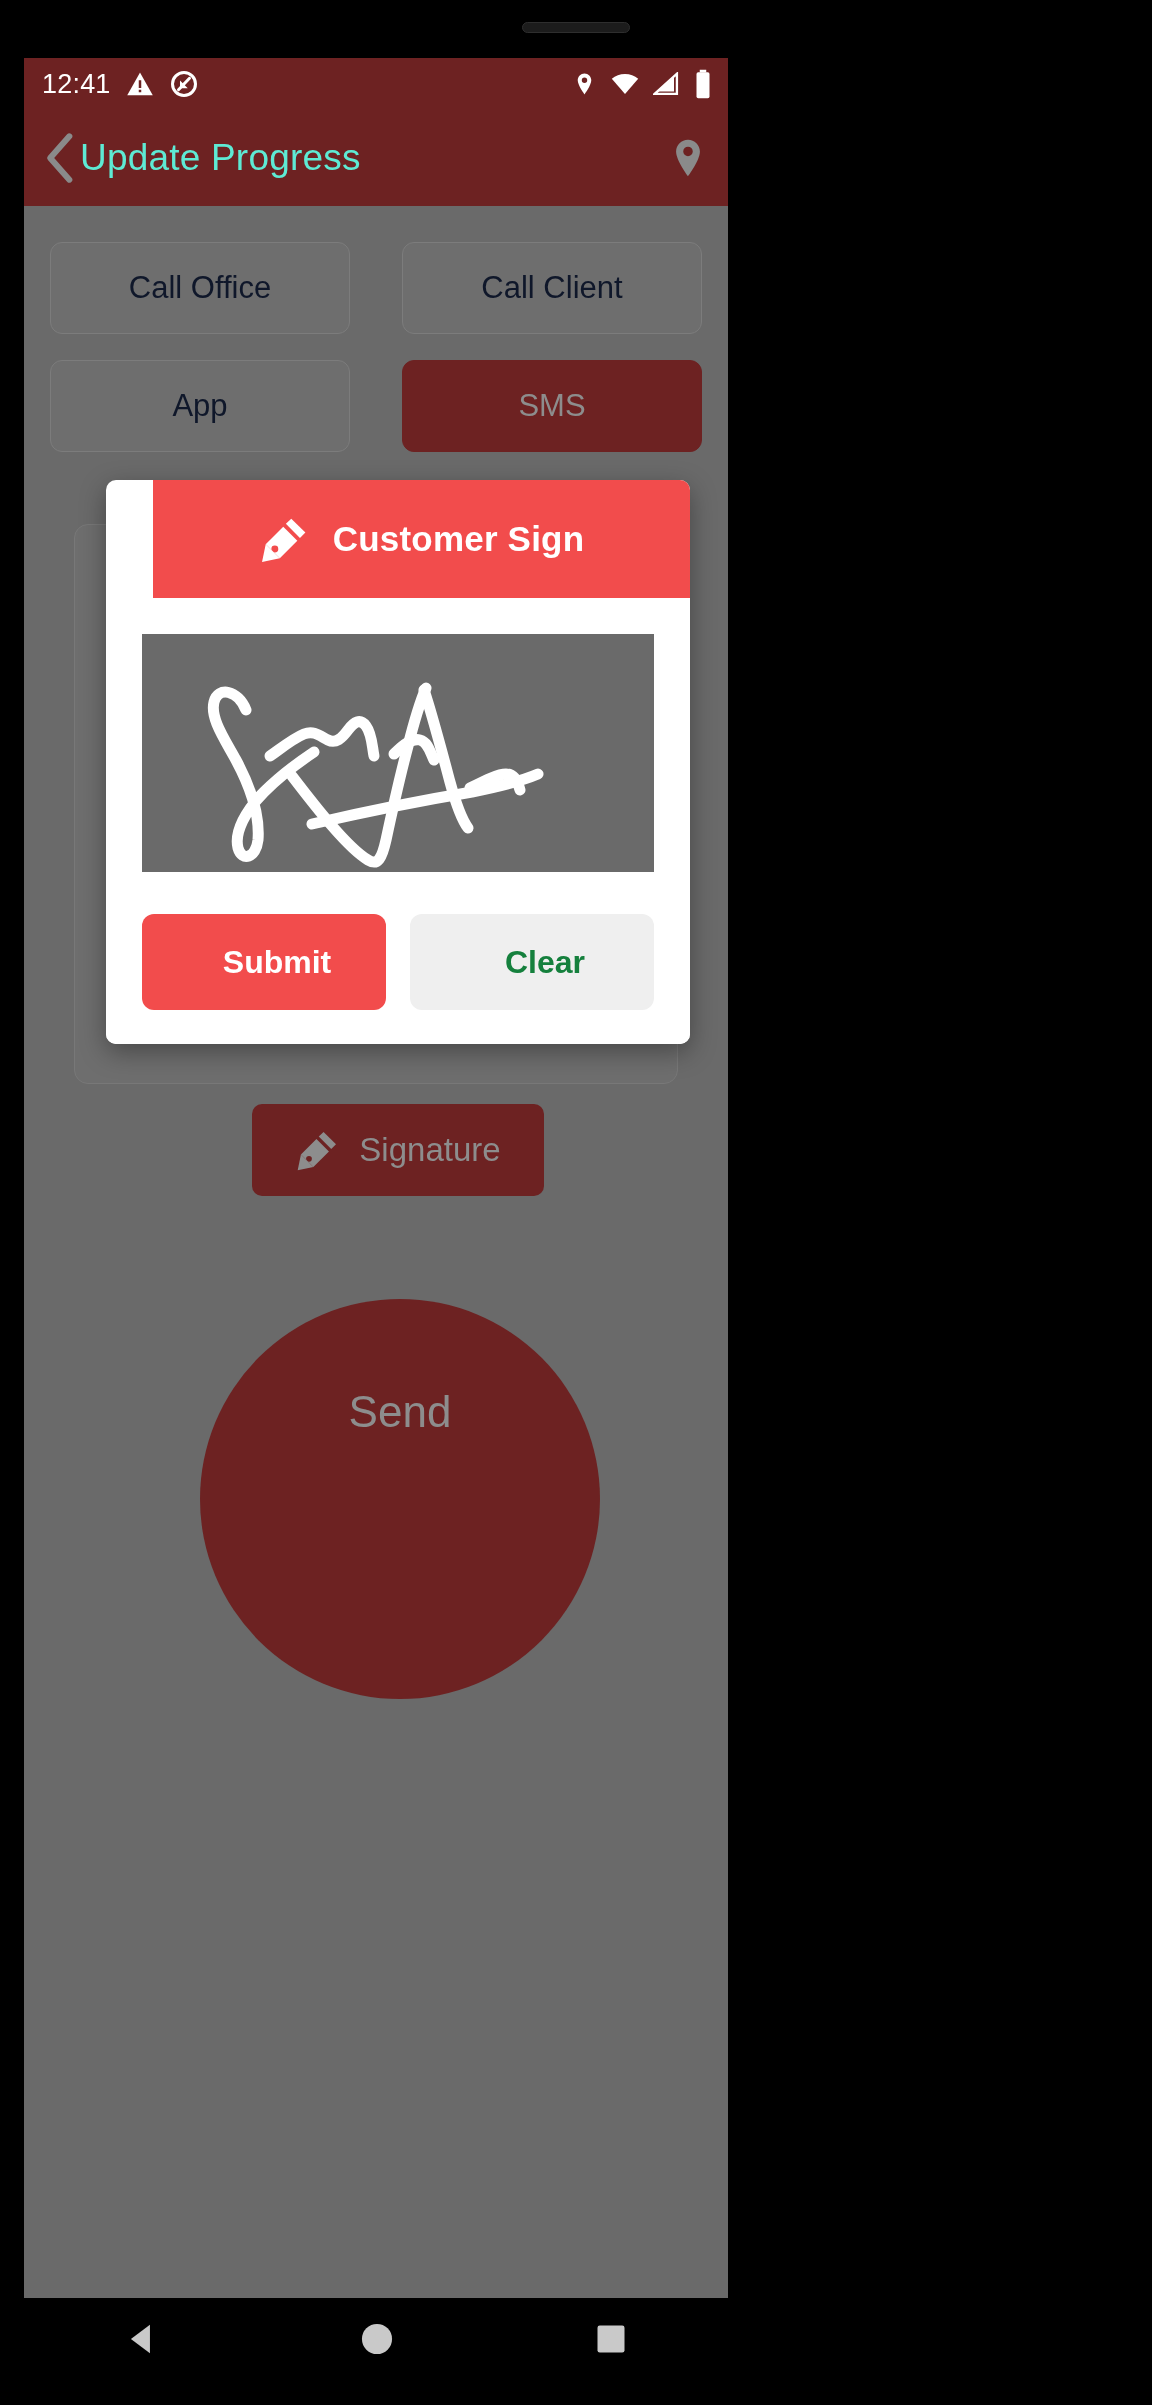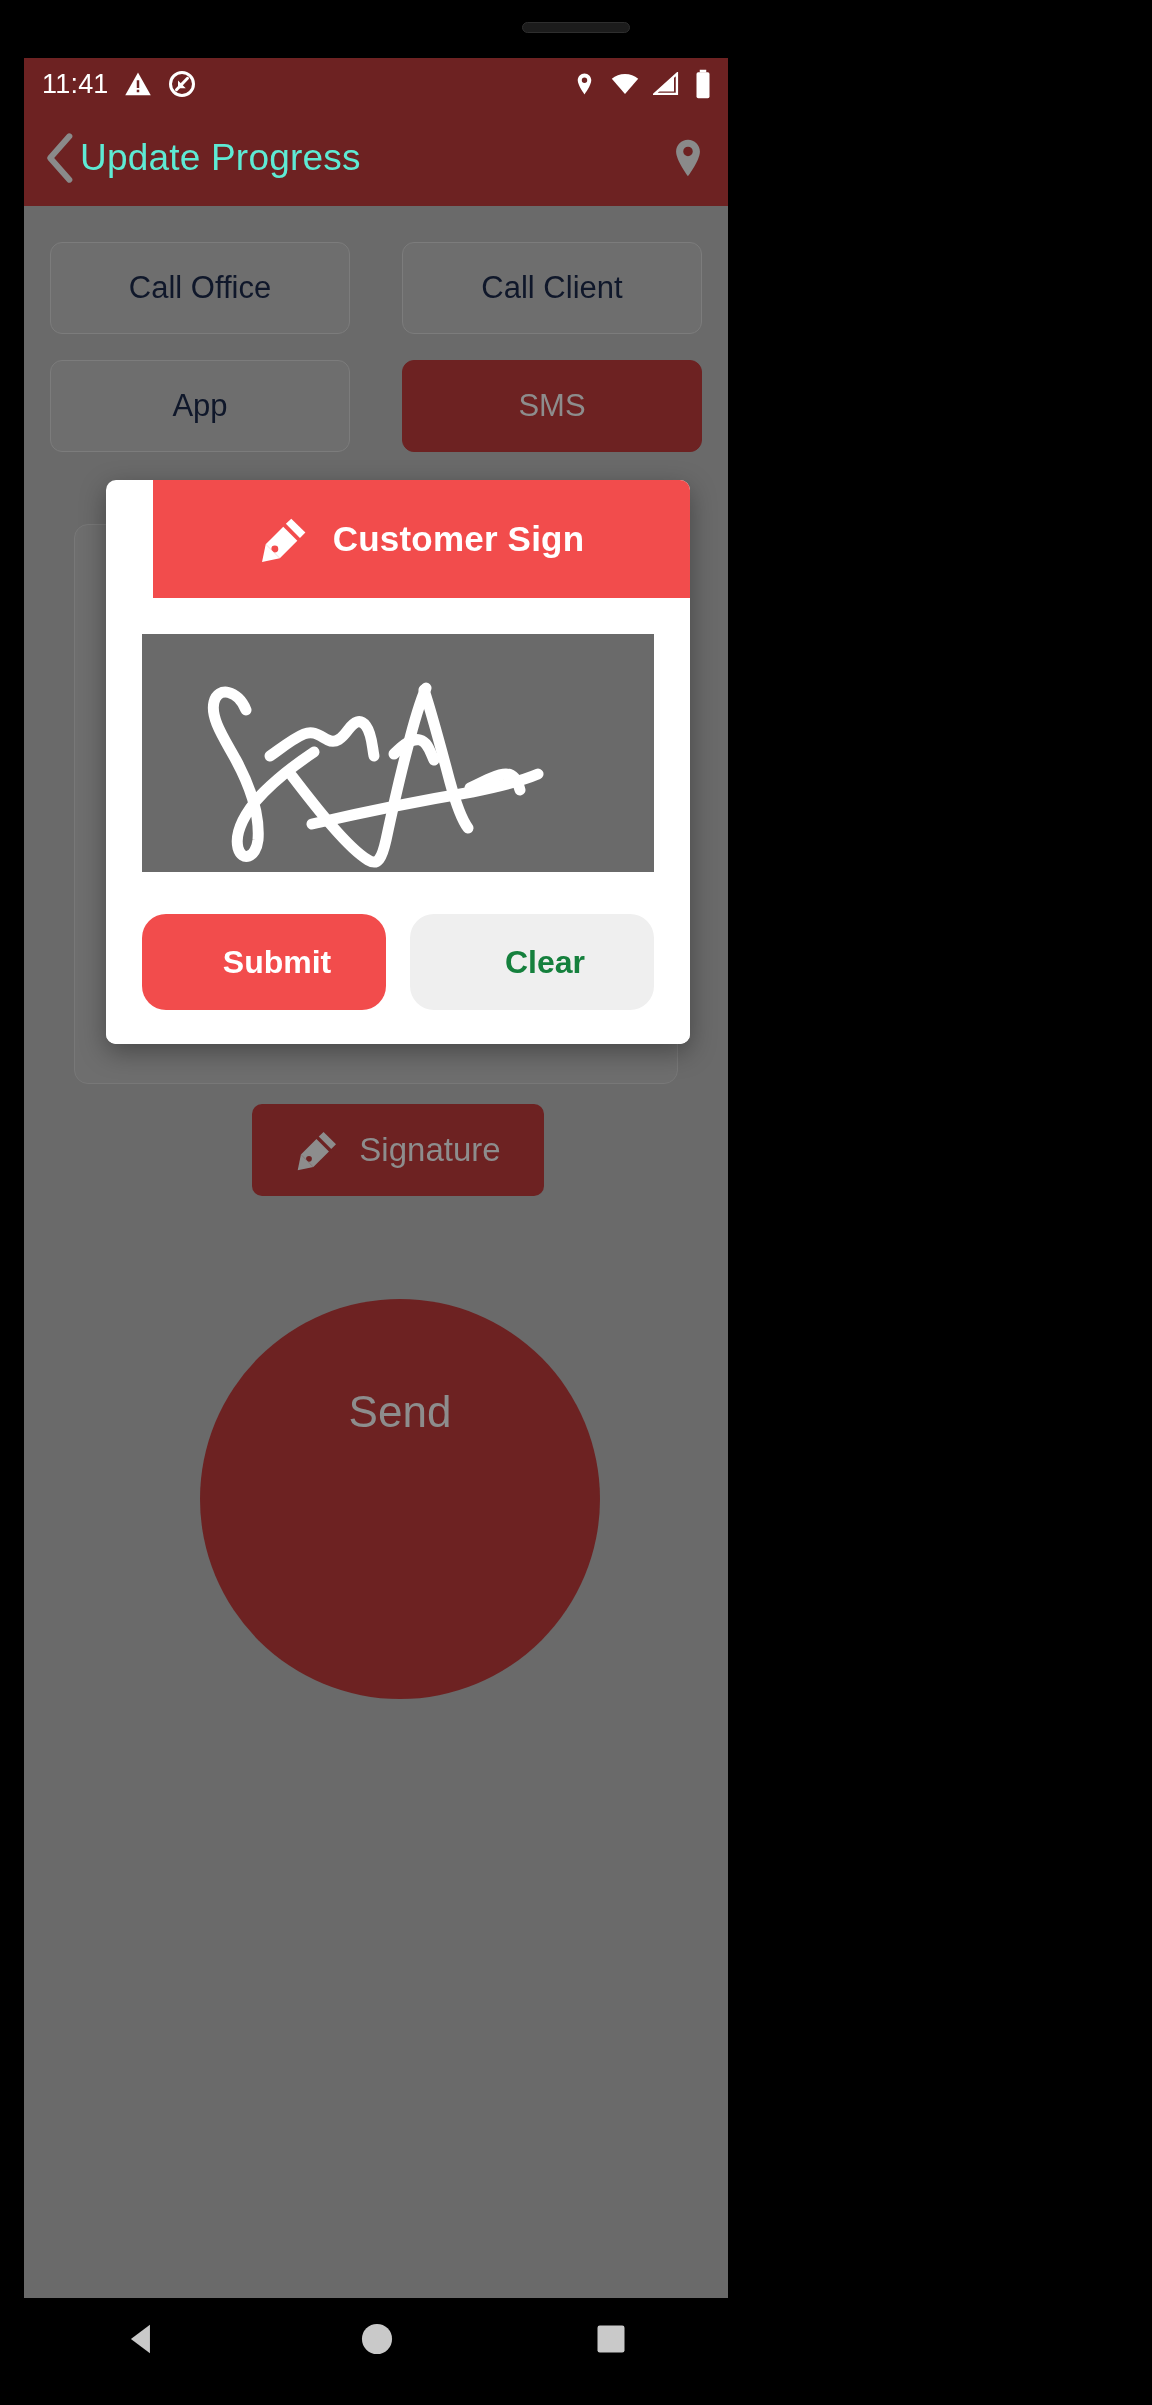--- a/index.html
+++ b/index.html
@@ -165,21 +165,21 @@
     width: 512px; height: 238px;
     background: #6a6a6a;
     position: relative;
     overflow: hidden;
   }
   #dialog-actions {
     display: flex; gap: 24px;
     margin-top: 42px;
   }
   .dlg-btn {
-    height: 96px; border-radius: 24px;
+    height: 96px; border-radius: 12px;
     display: flex; align-items: center; justify-content: center;
     font-size: 32px; font-weight: 700;
     border: none;
     padding-left: 26px;
   }
   #submit-button { flex: 1; background: #f24c4c; color: #ffffff; }
   #clear-button  { flex: 1; background: #efefef; color: #15803d; }
 
   
   #navbar {
@@ -194,21 +194,21 @@
 <body>
 
 <div id="phone">
 
   <div id="speaker"></div>
 
   <div id="screen">
 
     <div id="statusbar">
       <div id="status-left">
-        <span id="clock">11:41</span>
+        <span id="clock">12:41</span>
         <svg class="sicon" width="30" height="30" viewBox="0 0 24 24">
           <path d="M12 2.8 22.2 21H1.8z" fill="#ffffff"></path>
           <rect x="11" y="9" width="2" height="6.2" fill="#6d2222"></rect>
           <rect x="11" y="16.6" width="2" height="2" fill="#6d2222"></rect>
         </svg>
         <svg class="sicon" width="30" height="30" viewBox="0 0 24 24">
           <circle cx="12" cy="12" r="9.2" fill="none" stroke="#ffffff" stroke-width="2.4"></circle>
           <path d="M7.6 16.6 16.4 7.4" stroke="#ffffff" stroke-width="2.4" stroke-linecap="round"></path>
           <path d="M8.8 15.4V9.2l6.2 6.2z" fill="#ffffff"></path>
         </svg>

